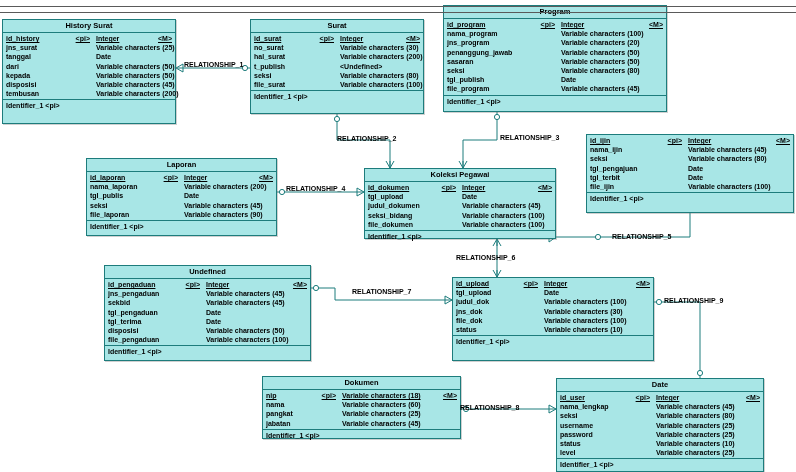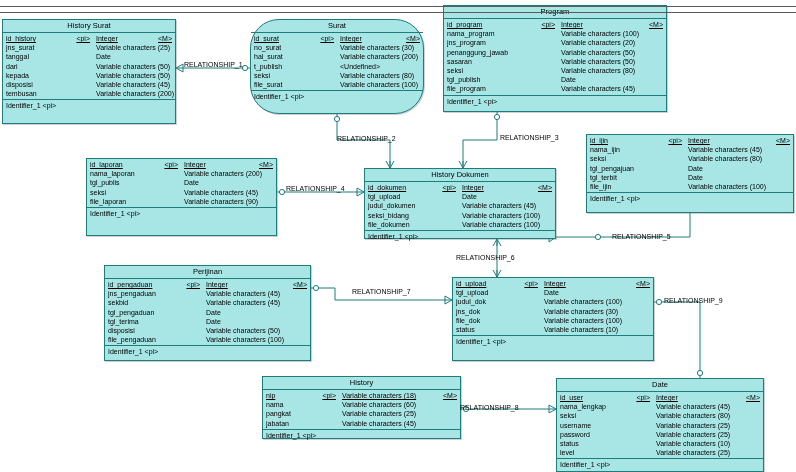--- a/index.html
+++ b/index.html
@@ -1,19 +1,19 @@
 <!DOCTYPE html>
 <html><head>
 <meta charset="utf-8">
 <style>
   html,body{margin:0;padding:0;background:#ffffff;}
   body{width:796px;height:472px;position:relative;overflow:hidden;
        font-family:"Liberation Sans","DejaVu Sans",sans-serif;}
 
-  #canvas{position:absolute;left:0;top:0;width:796px;height:472px;}
+  #canvas{position:absolute;left:0;top:0;width:796px;height:472px;font-weight:bold;}
 
   
   #wires{position:absolute;left:0;top:0;width:796px;height:472px;z-index:1;}
 
   
   .entity{
     position:absolute;z-index:2;
     background:#a8e6e6;
     border:1px solid #1d7c7c;
     box-sizing:border-box;
@@ -177,21 +177,21 @@
         <div class="attr">
           <span class="a-name" style="width: 58px;">tembusan</span>
           <span class="a-pi" style="width: 26px; padding-right: 6px;"></span>
           <span class="a-type" style="flex: 1 1 auto;">Variable characters (200)</span>
           <span class="a-m" style="width: 20px; padding-right: 3px;"></span>
         </div>
       </div>
     <div class="ent-ident">Identifier_1   &lt;pi&gt;</div>
   </div>
 
-  <div class="entity" id="e-surat" style="left:250px;top:19px;width:174px;height:95px;border-radius:29px;">
+  <div class="entity" id="e-surat" style="left:250px;top:19px;width:174px;height:95px;">
     <div class="ent-title">Surat</div>
     <div class="ent-attrs">
         <div class="attr pk">
           <span class="a-name" style="width: 54px;">id_surat</span>
           <span class="a-pi" style="width: 26px; padding-right: 6px;">&lt;pi&gt;</span>
           <span class="a-type" style="flex: 1 1 auto;">Integer</span>
           <span class="a-m" style="width: 20px; padding-right: 3px;">&lt;M&gt;</span>
         </div>
         <div class="attr">
           <span class="a-name" style="width: 54px;">no_surat</span>
@@ -318,20 +318,21 @@
           <span class="a-name" style="width: 68px;">file_ijin</span>
           <span class="a-pi" style="width: 24px; padding-right: 6px;"></span>
           <span class="a-type" style="flex: 1 1 auto;">Variable characters (100)</span>
           <span class="a-m" style="width: 20px; padding-right: 3px;"></span>
         </div>
       </div>
     <div class="ent-ident">Identifier_1   &lt;pi&gt;</div>
   </div>
 
   <div class="entity" id="e-laporan" style="left:86px;top:158px;width:191px;height:78px;">
+    <div class="ent-title">Laporan</div>
     <div class="ent-attrs">
         <div class="attr pk">
           <span class="a-name" style="width: 66px;">id_laporan</span>
           <span class="a-pi" style="width: 22px; padding-right: 6px;">&lt;pi&gt;</span>
           <span class="a-type" style="flex: 1 1 auto;">Integer</span>
           <span class="a-m" style="width: 20px; padding-right: 3px;">&lt;M&gt;</span>
         </div>
         <div class="attr">
           <span class="a-name" style="width: 66px;">nama_laporan</span>
           <span class="a-pi" style="width: 22px; padding-right: 6px;"></span>
@@ -354,21 +355,21 @@
           <span class="a-name" style="width: 66px;">file_laporan</span>
           <span class="a-pi" style="width: 22px; padding-right: 6px;"></span>
           <span class="a-type" style="flex: 1 1 auto;">Variable characters (90)</span>
           <span class="a-m" style="width: 20px; padding-right: 3px;"></span>
         </div>
       </div>
     <div class="ent-ident">Identifier_1   &lt;pi&gt;</div>
   </div>
 
   <div class="entity" id="e-koleksi_dokumen" style="left:364px;top:168px;width:192px;height:71px;">
-    <div class="ent-title">History Dokumen</div>
+    <div class="ent-title">Koleksi Pegawai</div>
     <div class="ent-attrs">
         <div class="attr pk">
           <span class="a-name" style="width: 66px;">id_dokumen</span>
           <span class="a-pi" style="width: 22px; padding-right: 6px;">&lt;pi&gt;</span>
           <span class="a-type" style="flex: 1 1 auto;">Integer</span>
           <span class="a-m" style="width: 20px; padding-right: 3px;">&lt;M&gt;</span>
         </div>
         <div class="attr">
           <span class="a-name" style="width: 66px;">tgl_upload</span>
           <span class="a-pi" style="width: 22px; padding-right: 6px;"></span>
@@ -391,21 +392,21 @@
           <span class="a-name" style="width: 66px;">file_dokumen</span>
           <span class="a-pi" style="width: 22px; padding-right: 6px;"></span>
           <span class="a-type" style="flex: 1 1 auto;">Variable characters (100)</span>
           <span class="a-m" style="width: 20px; padding-right: 3px;"></span>
         </div>
       </div>
     <div class="ent-ident">Identifier_1   &lt;pi&gt;</div>
   </div>
 
   <div class="entity" id="e-pengaduan" style="left:104px;top:265px;width:207px;height:96px;">
-    <div class="ent-title">Perijinan</div>
+    <div class="ent-title">Undefined</div>
     <div class="ent-attrs">
         <div class="attr pk">
           <span class="a-name" style="width: 70px;">id_pengaduan</span>
           <span class="a-pi" style="width: 22px; padding-right: 6px;">&lt;pi&gt;</span>
           <span class="a-type" style="flex: 1 1 auto;">Integer</span>
           <span class="a-m" style="width: 20px; padding-right: 3px;">&lt;M&gt;</span>
         </div>
         <div class="attr">
           <span class="a-name" style="width: 70px;">jns_pengaduan</span>
           <span class="a-pi" style="width: 22px; padding-right: 6px;"></span>
@@ -482,21 +483,21 @@
           <span class="a-name" style="width: 60px;">status</span>
           <span class="a-pi" style="width: 22px; padding-right: 6px;"></span>
           <span class="a-type" style="flex: 1 1 auto;">Variable characters (10)</span>
           <span class="a-m" style="width: 20px; padding-right: 3px;"></span>
         </div>
       </div>
     <div class="ent-ident">Identifier_1   &lt;pi&gt;</div>
   </div>
 
   <div class="entity" id="e-pegawai" style="left:262px;top:376px;width:199px;height:63px;">
-    <div class="ent-title">History</div>
+    <div class="ent-title">Dokumen</div>
     <div class="ent-attrs">
         <div class="attr pk">
           <span class="a-name" style="width: 44px;">nip</span>
           <span class="a-pi" style="width: 26px; padding-right: 6px;">&lt;pi&gt;</span>
           <span class="a-type" style="flex: 1 1 auto;">Variable characters (18)</span>
           <span class="a-m" style="width: 20px; padding-right: 3px;">&lt;M&gt;</span>
         </div>
         <div class="attr">
           <span class="a-name" style="width: 44px;">nama</span>
           <span class="a-pi" style="width: 26px; padding-right: 6px;"></span>

